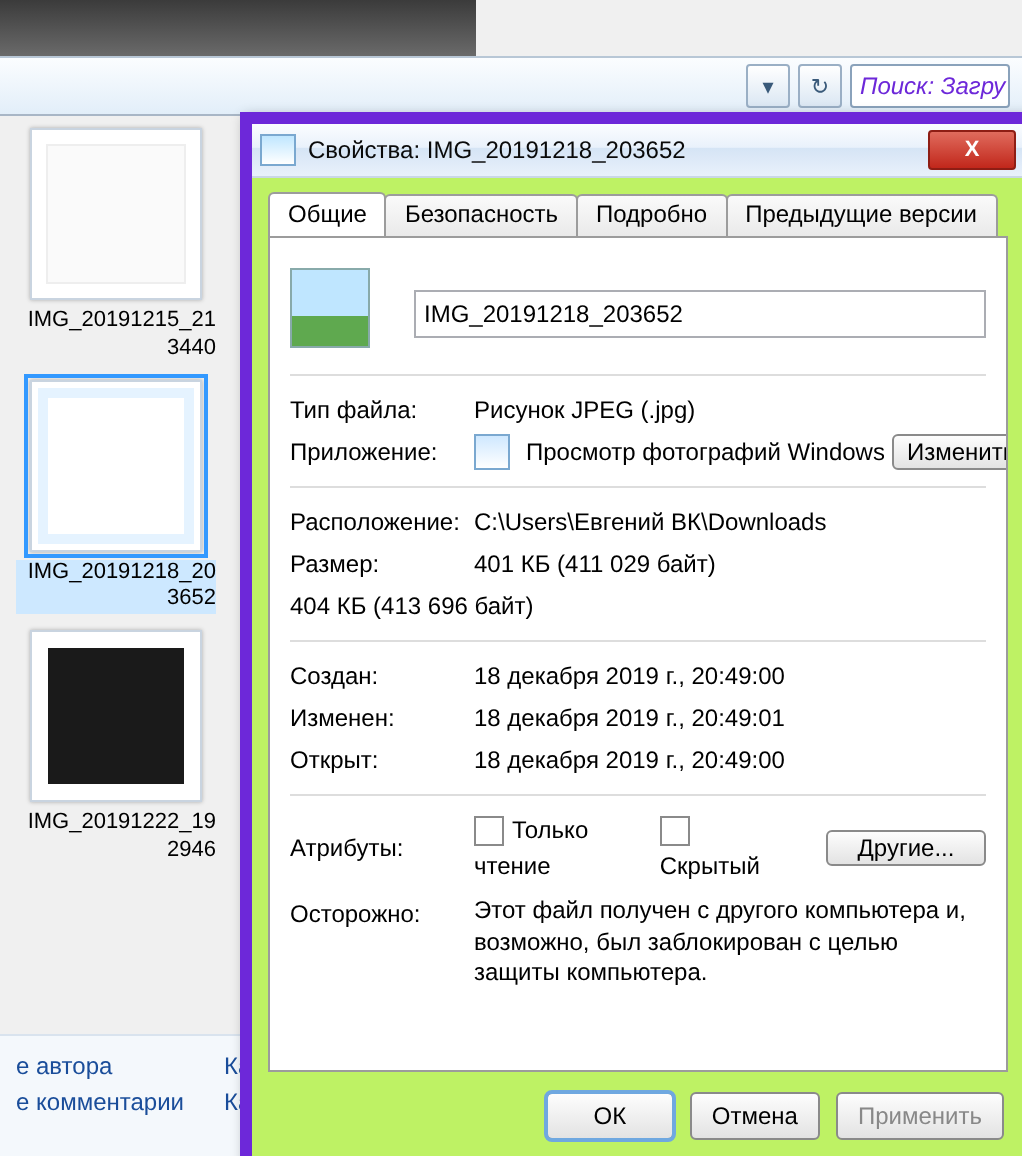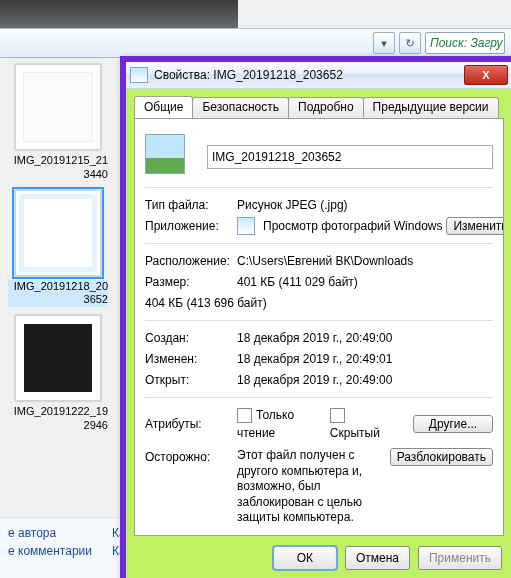--- a/index.html
+++ b/index.html
@@ -1,21 +1,21 @@
 <!DOCTYPE html>
 <html><head>
 <meta charset="utf-8">
 <style>
 html,body{margin:0;padding:0;font-family:"Segoe UI",Tahoma,sans-serif;font-size:12px;color:#000;background:#fff}
 .viewport{position:relative;width:511px;height:578px;overflow:hidden;background:#f0f0f0}
 .bg-strip{position:absolute;left:0;top:0;width:238px;height:28px;background:linear-gradient(#3b3b3b,#6a6a6a);border-bottom:1px solid #888}
 .toolbar{position:absolute;left:0;top:28px;right:0;height:28px;background:linear-gradient(#fbfdff,#e2eef9);border-top:1px solid #b8c7d6;border-bottom:1px solid #a8b6c6}
 .toolbar-right{position:absolute;right:6px;top:3px;display:flex;gap:4px;align-items:center}
 .tb-btn{width:20px;height:20px;border:1px solid #9aafc5;border-radius:2px;background:linear-gradient(#fff,#dbe7f3);display:flex;align-items:center;justify-content:center;font-size:11px;color:#3a5a7a}
-.search{width:70px;height:20px;border:1px solid #8aa2bb;border-radius:2px;background:#fff;font-style:italic;color:#15803d;padding:0 4px;line-height:20px;white-space:nowrap;overflow:hidden}
+.search{width:70px;height:20px;border:1px solid #8aa2bb;border-radius:2px;background:#fff;font-style:italic;color:#6d28d9;padding:0 4px;line-height:20px;white-space:nowrap;overflow:hidden}
 .thumbs{position:absolute;left:4px;top:56px;width:108px}
 .thumb{margin:8px 2px 2px;display:flex;flex-direction:column;align-items:center}
 .thumb-img{width:84px;height:84px;border:1px solid #c9d4e0;background:#fff;box-shadow:inset 0 0 0 3px #fff,0 0 2px #aaa;display:flex;align-items:center;justify-content:center;overflow:hidden}
 .thumb-img.sel{outline:2px solid #3399ff;outline-offset:1px;background:#e5f3ff}
 .thumb-label{width:100px;text-align:right;font-size:11px;line-height:1.25;margin-top:4px;word-break:break-word}
 .thumb-label.sel{background:#cde8ff}
 .mini{width:68px;height:68px;background:#ddd}
 .mini.white{background:#fafafa;border:1px solid #eee}
 .mini.dark{background:#1a1a1a}
 .mini.grid{background:#fff}
@@ -166,21 +166,20 @@
           <span><span class="chk"></span><span>Скрытый</span></span>
           <span style="flex:1"></span>
           <button class="btn btn-sm" style="min-width:80px">Другие...</button>
         </div>
       </div>
 
       <div class="row" style="margin-top:6px">
         <div class="lbl">Осторожно:</div>
         <div class="val" style="display:flex;gap:6px">
           <div class="warn" style="flex:1">Этот файл получен с другого компьютера и, возможно, был заблокирован с целью защиты компьютера.</div>
-          <div><button class="btn btn-sm" style="min-width:88px">Разблокировать</button></div>
         </div>
       </div>
 
     </div>
   </div>
   <div class="btn-row">
     <button class="btn default">ОК</button>
     <button class="btn">Отмена</button>
     <button class="btn disabled">Применить</button>
   </div>

